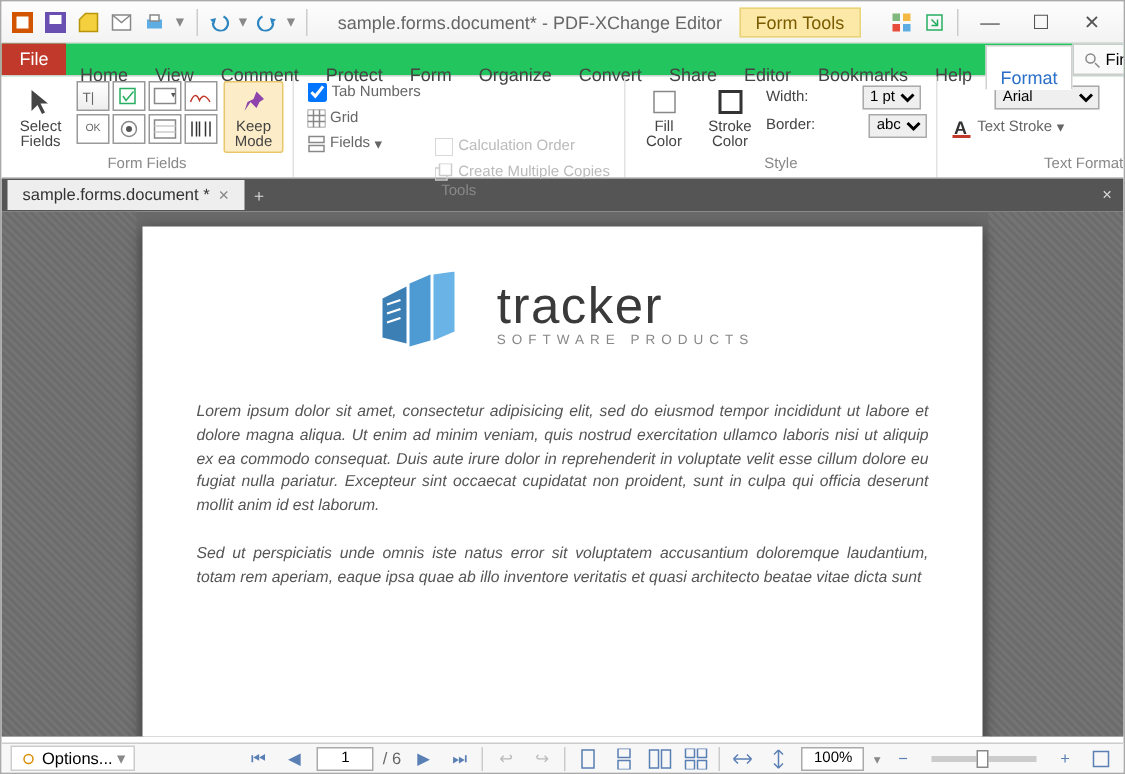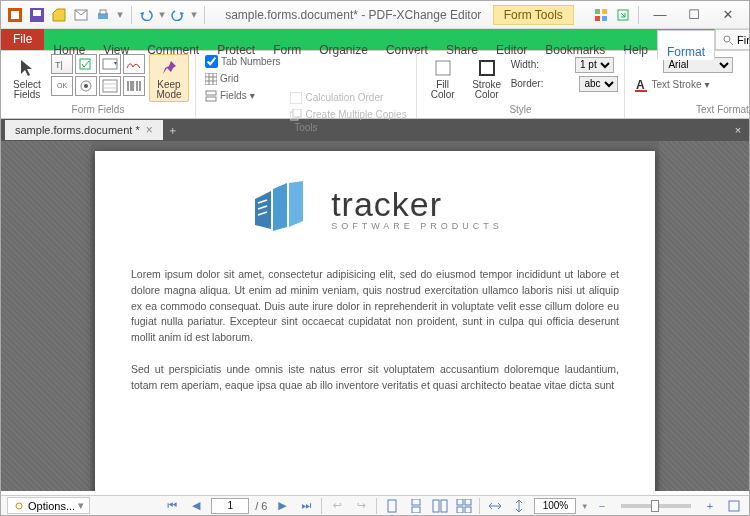--- a/index.html
+++ b/index.html
@@ -43,21 +43,21 @@
 .doctabs .closeall { margin-left: auto; color: #ddd; width: 22px; text-align: center; cursor: pointer; }
 
 
 .viewport { position: absolute; top: 140px; left: 0; right: 0; bottom: 24px; background: #6a6a6a; overflow: hidden; display:flex; justify-content:center; }
 .viewport::before, .viewport::after { content:""; position:absolute; top:0; bottom:0; width:90px; background: repeating-linear-gradient(45deg,#6c6c6c,#6c6c6c 2px,#747474 2px,#747474 4px); }
 .viewport::before{ left:0;} .viewport::after{ right:0;}
 .page { width: 560px; background: #fff; margin-top: 10px; box-shadow: 0 2px 10px rgba(0,0,0,.5); padding: 20px 36px; z-index:1; position:relative; height: 520px;}
 .logo { display:flex; align-items:center; justify-content:center; gap:14px; margin: 10px 0 30px; }
 .logo-text .t1 { font-size: 34px; color:#3a3a3a; letter-spacing:1px; line-height:1;}
 .logo-text .t2 { font-size: 9px; color:#888; letter-spacing:4px; }
-.body-text { font-size: 10.5px; color:#555; text-align: justify; line-height:1.5; }
+.body-text { font-size: 10.5px; color:#555; text-align: justify; line-height:1.5;font-style:italic; }
 .body-text p { margin-bottom: 16px; }
 
 
 .statusbar { position:absolute; left:0; right:0; bottom:0; height:20px; background:#f7f7f7; border-top:1px solid #ccc; display:flex; align-items:center; font-size:11px; padding:0 6px; gap:6px; }
 .statusbar .sbtn2 { display:flex; align-items:center; gap:3px; padding:1px 5px; border:1px solid #ccc; cursor:pointer; background:#fff; }
 .statusbar .ibtn { width:18px; height:18px; display:flex; align-items:center; justify-content:center; border:1px solid transparent; cursor:pointer; color:#5a7fb5; border-radius:2px;}
 .statusbar .sepv { width:1px; height:16px; background:#ccc; }
 .pagefield { width:38px; height:16px; font-size:10px; text-align:center; border:1px solid #aaa;}
 .zoomfield { width:42px; height:16px; font-size:10px; border:1px solid #aaa; text-align:center;}
 .slider { width:70px; height:4px; background:#ccc; position:relative; margin:0 4px;}

